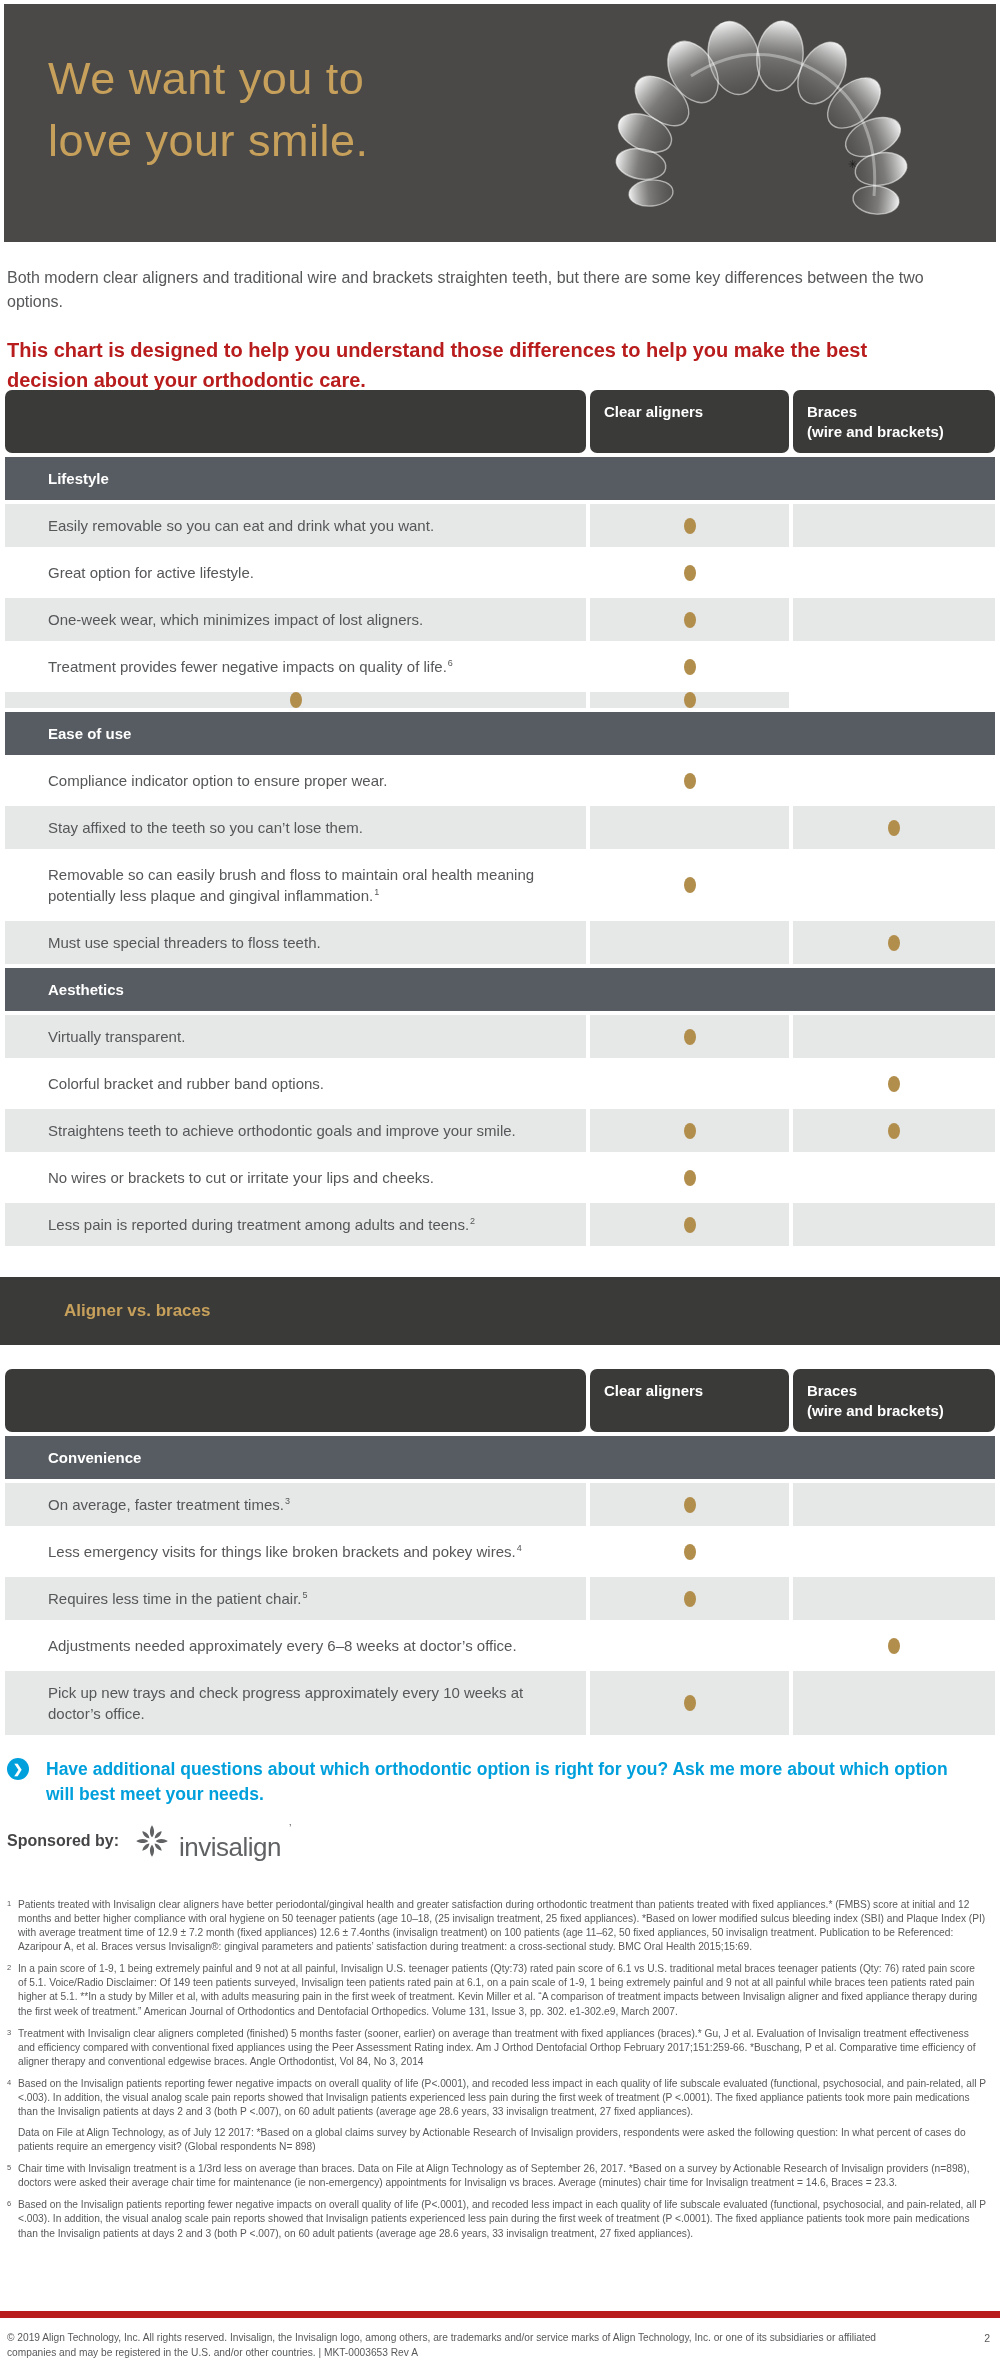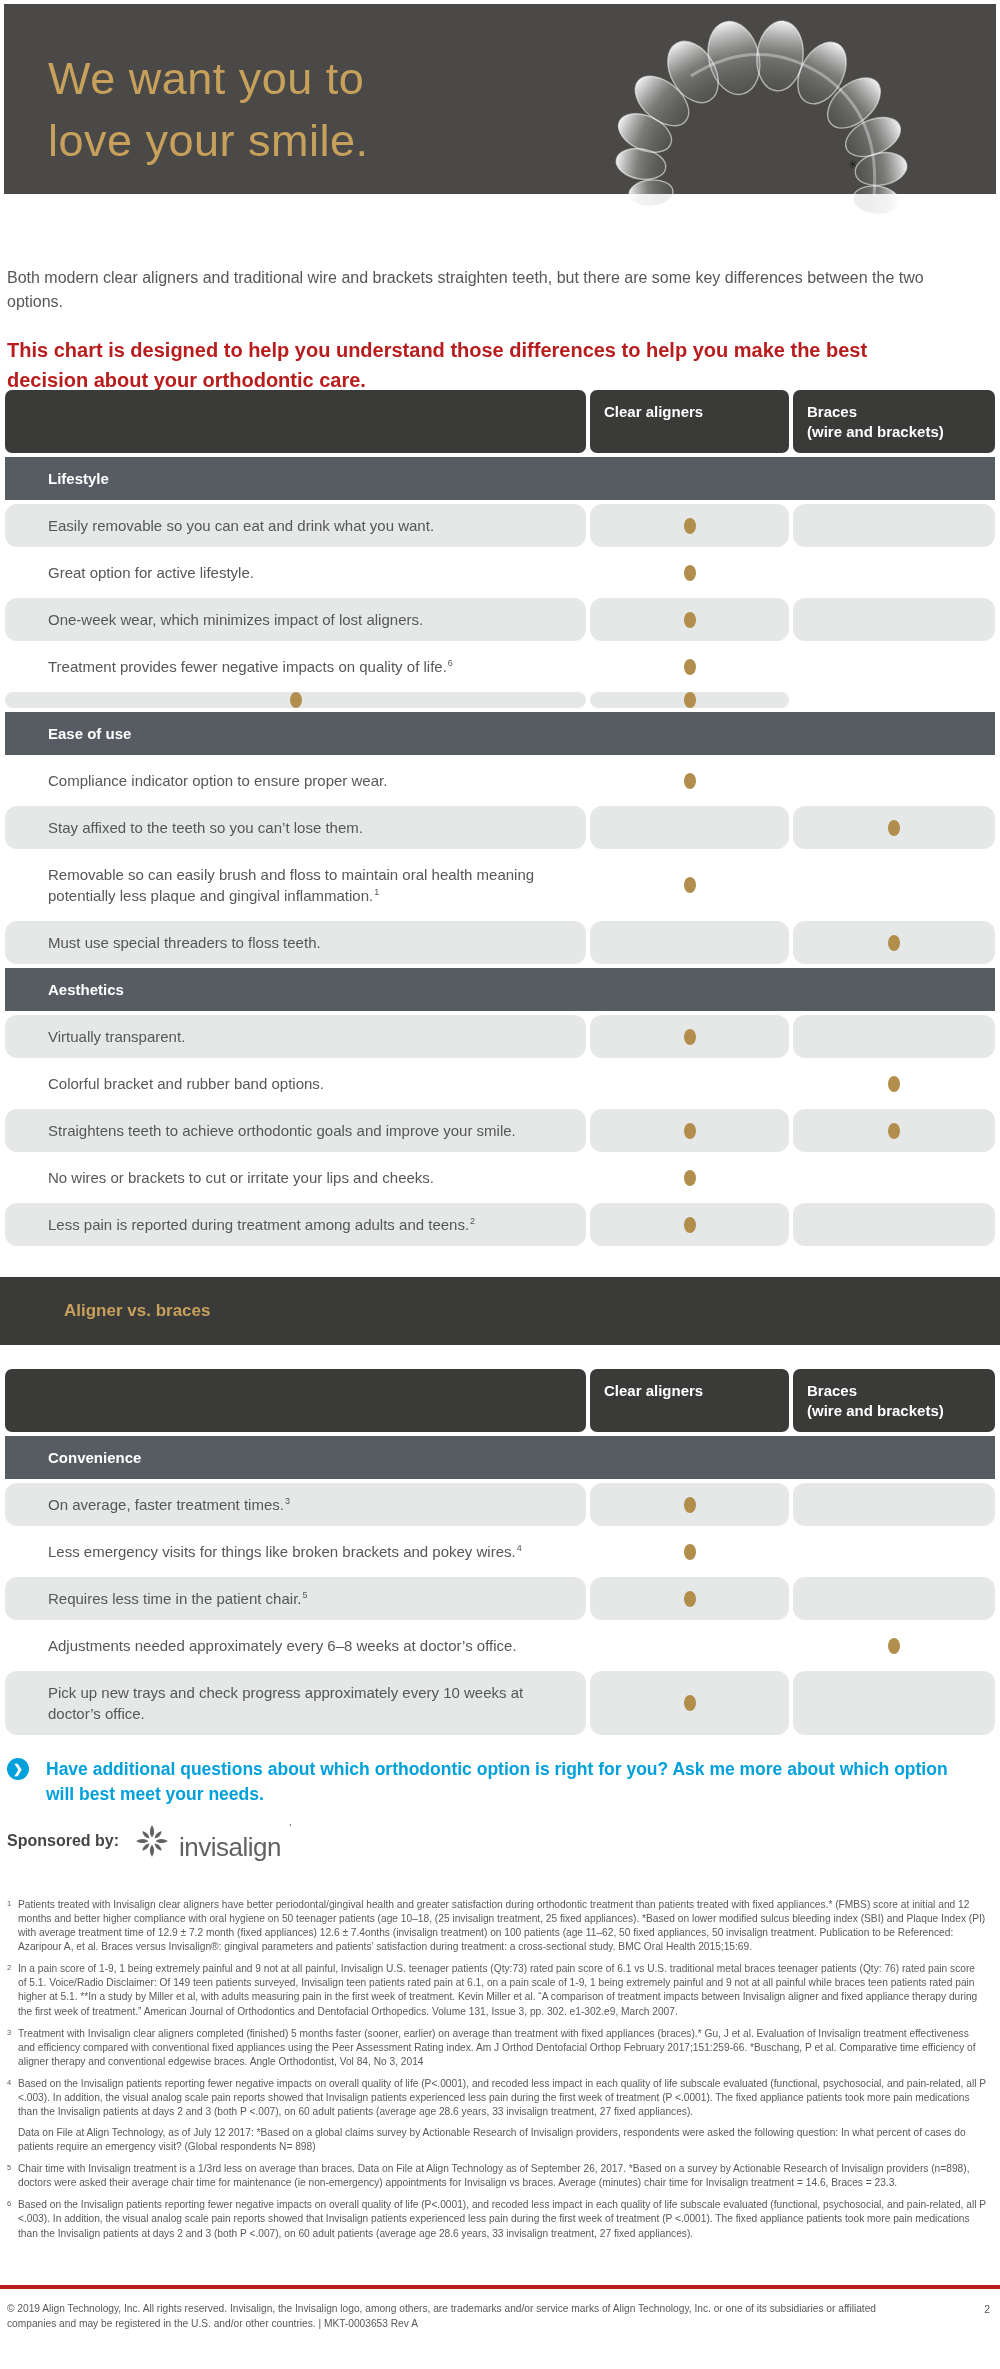--- a/index.html
+++ b/index.html
@@ -1,38 +1,38 @@
 <!DOCTYPE html>
 <html><head>
 <meta charset="utf-8">
 <style>
   html,body{margin:0;padding:0;background:#fff;}
   .page{
     position:relative;width:1000px;height:2369px;margin:0 auto;background:#fff;
     overflow:hidden;font-family:"Liberation Sans",sans-serif;color:#58595b;
   }
   
-  .hero{position:absolute;top:4px;left:4px;right:4px;height:190px;background:#4a4947;}
+  .hero{position:absolute;top:4px;left:4px;right:4px;height:238px;background:#4a4947;}
   .hero-title{position:absolute;left:44px;top:44px;font-size:45px;line-height:1.38;
     font-weight:300;color:#c7a15b;letter-spacing:.5px;}
   .hero-art{position:absolute;right:55px;top:12px;}
   
   .intro{position:absolute;left:7px;right:30px;top:266px;}
   .p1{font-size:16px;line-height:1.48;max-width:930px;color:#565759;margin:0;}
   .p2{font-size:20px;line-height:1.48;max-width:905px;color:#b91c1c;font-weight:bold;margin:23px 0 0 0;}
   
   .tbl{position:absolute;left:5px;right:5px;display:grid;
     grid-template-columns:1fr 199px 202px;gap:4px;}
   .tbl1{top:390px;}
   .tbl2{top:1369px;}
   .th{background:#3a3a39;color:#fff;font-weight:bold;font-size:15px;line-height:1.3;
     padding:12px 14px;box-sizing:border-box;min-height:62px;border-radius:7px;}
   .section-bar{grid-column:1/-1;background:#575c62;color:#fff;font-weight:bold;
     font-size:15px;padding:13px 16px 13px 43px;}
-  .cell{box-sizing:border-box;background:#fff;border-radius:12px;}
+  .cell{box-sizing:border-box;background:#fff;}
   .cell.shaded{background:#e6e7e7;}
   .text-cell{padding:11px 30px 11px 43px;font-size:15px;line-height:1.4;color:#565759;
     display:flex;align-items:center;}
   .text-cell sup{font-size:9px;line-height:0;margin-left:1px;}
   .dot-cell{display:flex;align-items:center;justify-content:center;}
   .dot{width:12px;height:16px;background:#b28e4c;border-radius:50%;}
   
   .mid-banner{position:absolute;left:0;right:0;top:1277px;height:68px;background:#3a3a38;
     display:flex;align-items:center;}
   .mid-banner span{color:#c7a15b;font-weight:bold;font-size:17px;padding-left:64px;}
@@ -50,22 +50,22 @@
   .brand-mark{font-size:11px;position:relative;top:0;}
   
   .footnotes{position:absolute;left:7px;right:14px;top:1898px;font-size:10.2px;
     line-height:1.38;color:#58595b;}
   .fn{display:flex;margin-bottom:8px;}
   .fn-num{flex:none;width:11px;font-size:7.5px;padding-top:1px;}
   .fn-body{flex:1;}
   .fn-body p{margin:0;}
   .fn-body p + p{margin-top:7px;}
   
-  .footer{position:absolute;left:0;right:0;bottom:0;height:84px;background:#fff;
-    border-top:4px solid #b91c1c;box-sizing:border-box;}
+  .footer{position:absolute;left:0;right:0;bottom:0;height:58px;background:#fff;
+    border-top:7px solid #b91c1c;box-sizing:border-box;}
   .footer-inner{display:flex;justify-content:space-between;padding:13px 10px 0 7px;}
   .footer-text{font-size:10.2px;line-height:1.45;max-width:900px;color:#58595b;}
   .page-num{font-size:10.5px;color:#58595b;padding-top:1px;}
 </style>
 </head>
 <body>
 
 <div class="page">
 
   <div class="hero">

